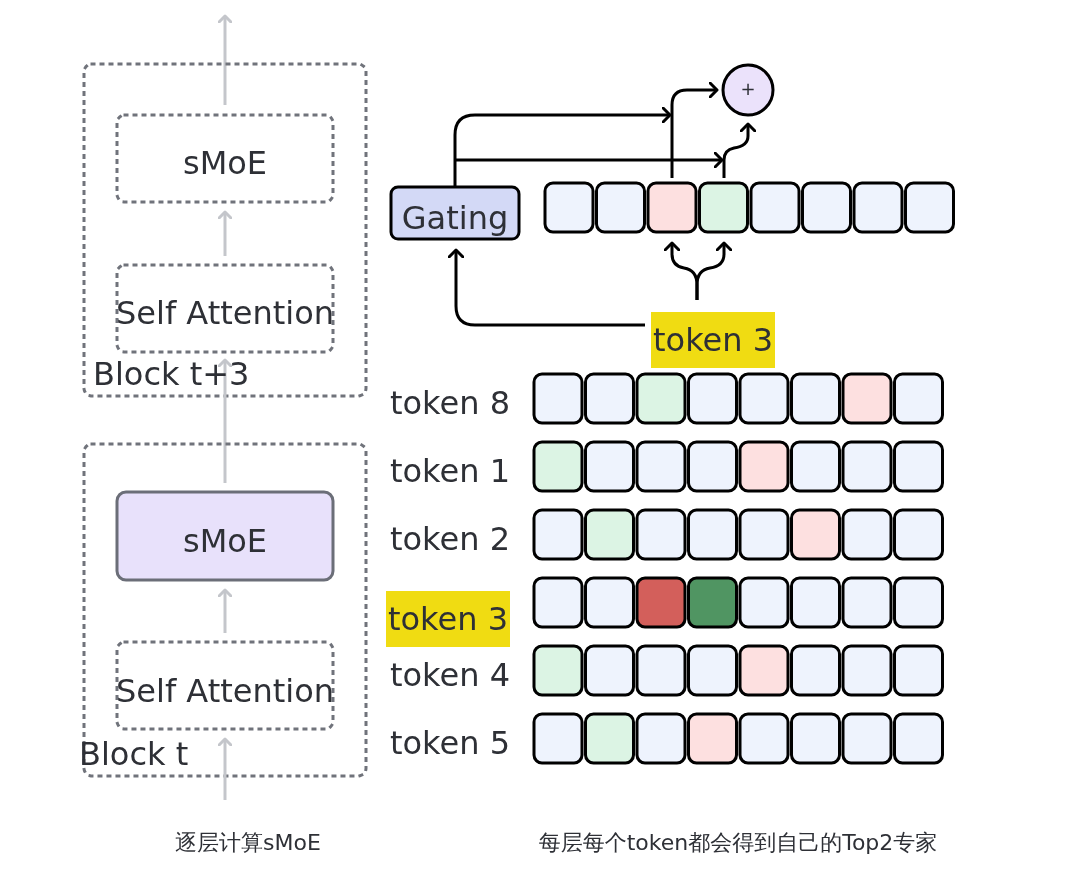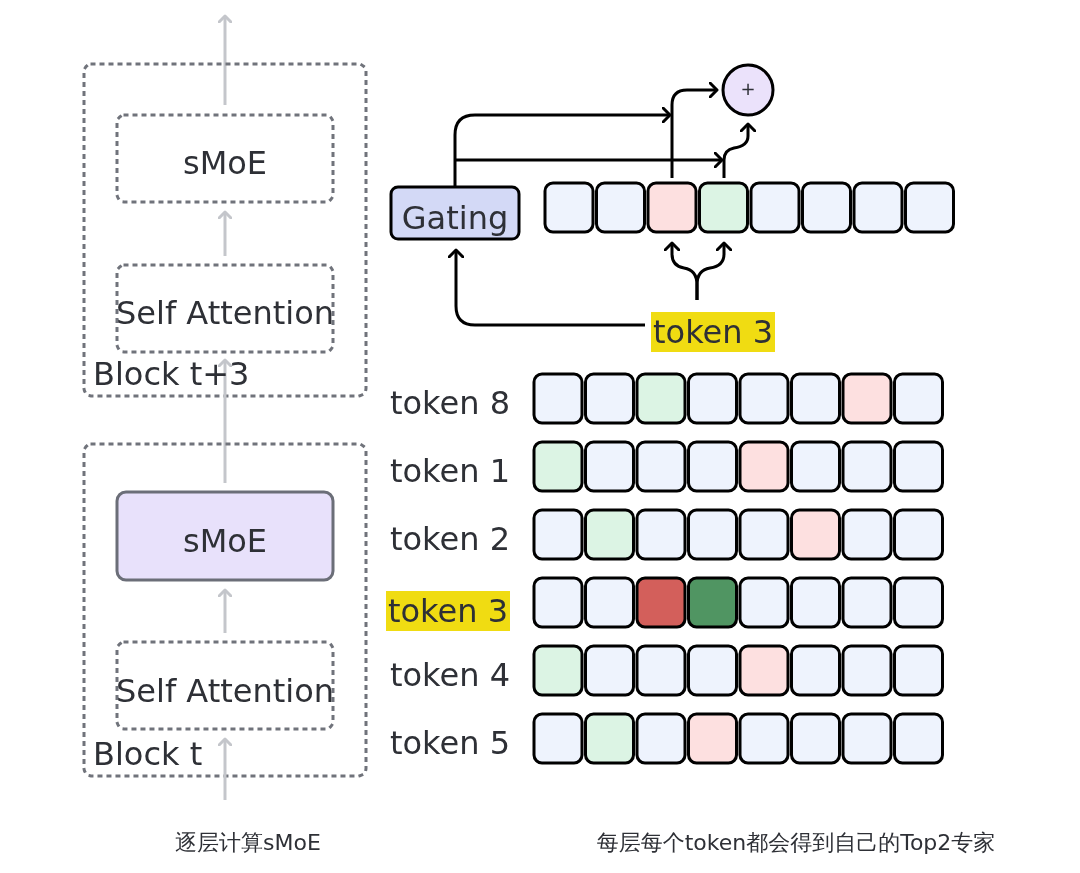--- a/index.html
+++ b/index.html
@@ -1,20 +1,20 @@
 <!DOCTYPE html>
 <html><head>
 <meta charset="utf-8">
 <style>
   html,body{margin:0;padding:0;background:#ffffff;}
   body{width:1080px;height:873px;position:relative;overflow:hidden;font-family:"DejaVu Sans","Liberation Sans",sans-serif;color:#2e3036;}
   svg{position:absolute;left:0;top:0;}
   .lbl{position:absolute;font-size:32px;line-height:1;white-space:nowrap;color:#2e3036;}
   .center{transform:translateX(-50%);}
-  .hl{background:#f0dc12;padding:4px 2px;}
+  .hl{background:#f0dc12;padding:12px 2px;}
   .caption{position:absolute;font-size:22px;white-space:nowrap;color:#2e3036;transform:translateX(-50%);}
 </style>
 </head>
 <body>
 
 <svg width="1080" height="873" viewBox="0 0 1080 873">
   <defs>
     <marker id="grayArrow" markerWidth="14" markerHeight="14" refX="7" refY="7" orient="auto" markerUnits="userSpaceOnUse">
       <path d="M1,1 L7,7 L1,13" fill="none" stroke="#c4c6cb" stroke-width="3" stroke-linecap="round" stroke-linejoin="round"></path>
     </marker>
@@ -132,30 +132,30 @@
       </g>
     </g>
 </svg>
 
 <div class="lbl center" style="left:225px;top:147px;">sMoE</div>
 <div class="lbl center" style="left:225px;top:297px;">Self Attention</div>
 <div class="lbl" style="left:93px;top:358px;">Block t+3</div>
 
 <div class="lbl center" style="left:225px;top:525px;">sMoE</div>
 <div class="lbl center" style="left:225px;top:675px;">Self Attention</div>
-<div class="lbl" style="left:93px;top:738px;">Block t</div>
+<div class="lbl" style="left:79px;top:738px;">Block t</div>
 
 <div class="caption" style="left:216px;top:828px;margin-left:32px;">逐层计算sMoE</div>
 
 <div class="lbl center" style="left:455px;top:202px;">Gating</div>
 <div class="lbl center" style="left:748px;top:80px;font-size:18px;">+</div>
 <div class="lbl hl" style="left:651px;top:312px;">token 3</div>
 
 <div id="token-labels">
     <div class="lbl" style="right: 570px; top: 387px;">token 8</div>
     <div class="lbl" style="right: 570px; top: 455px;">token 1</div>
     <div class="lbl" style="right: 570px; top: 523px;">token 2</div>
     <div class="lbl hl" style="right: 570px; top: 591px;">token 3</div>
     <div class="lbl" style="right: 570px; top: 659px;">token 4</div>
     <div class="lbl" style="right: 570px; top: 727px;">token 5</div>
   </div>
 
-<div class="caption" style="left:796px;top:828px;text-align:right;">每层每个token都会得到自己的Top2专家</div>
+<div class="caption" style="left:738px;top:828px;text-align:right;">每层每个token都会得到自己的Top2专家</div>
 
 </body></html>

